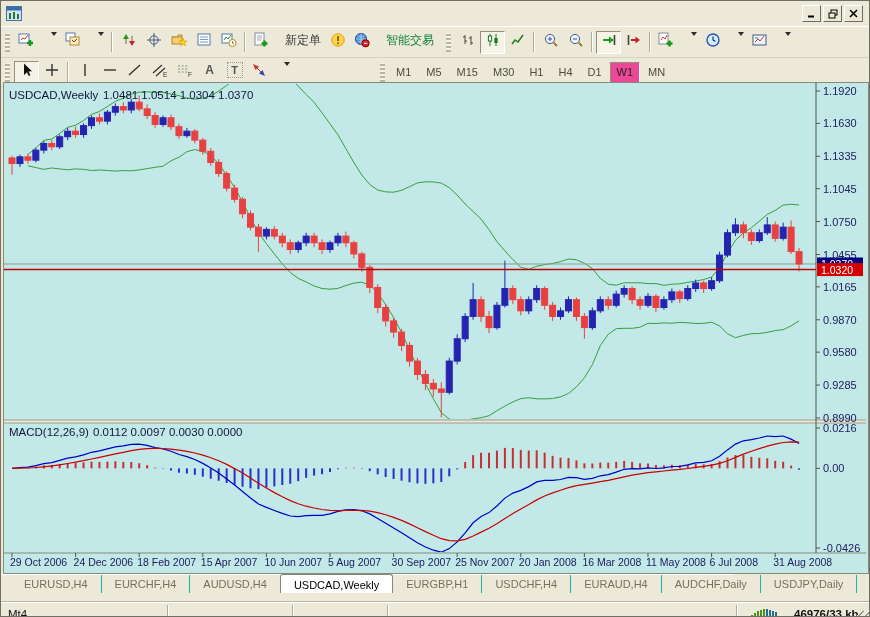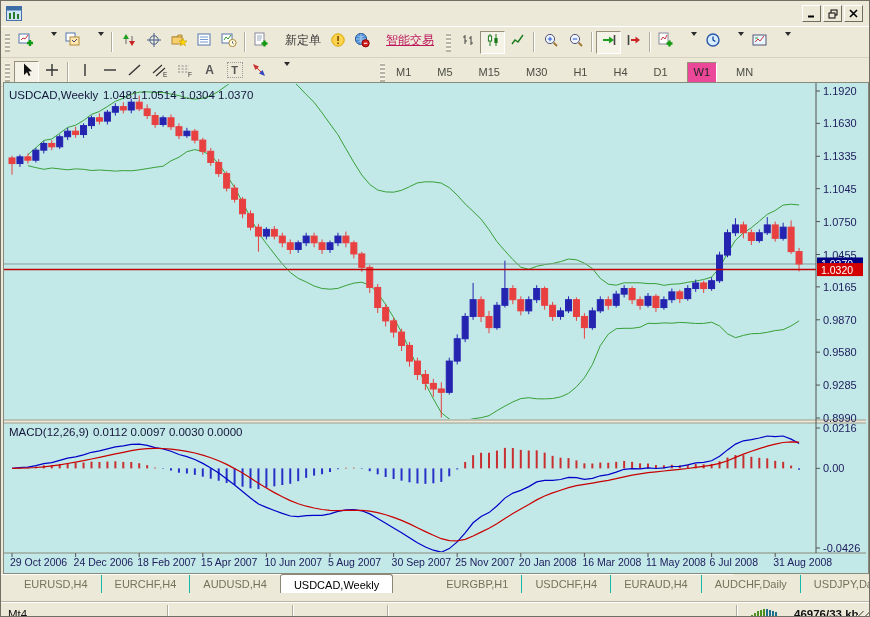--- a/index.html
+++ b/index.html
@@ -17,21 +17,21 @@
   .toolbar{display:flex;align-items:center;border-bottom:1px solid #d6d2c2;padding:1px 2px;}
   .toolbar.row1{height:28px;}
   .toolbar.row2{height:26px;}
   .grip{width:5px;height:19px;margin:0 4px 0 2px;
         background:repeating-linear-gradient(0deg,#b8b4a4 0 2px,#f5f2e8 2px 4px);}
   .tsep{width:0;height:20px;border-left:1px solid #b2ae9e;border-right:1px solid #fff;margin:0 3px;}
   .tb{height:23px;min-width:25px;display:flex;justify-content:center;
       border:1px solid transparent;background:none;padding:0 3px;gap:16px;font-family:inherit;font-size:12px;}
   .tb.pressed{border-color:#968f79 #fff #fff #968f79;background:#f5f2e8;}
   .tb .lbl{white-space:nowrap;color:#3a3a3a;}
-  .tb .lbl.red{color:#be185d;text-decoration:underline;}
+  .tb .lbl.red{color:#15803d;}
   .caret{width:0;height:0;border-left:3px solid transparent;border-right:3px solid transparent;
          border-top:4px solid #2b2b2b;margin-left:1px;}
   .ic{width:16px;height:16px;display:flex;align-items:center;justify-content:center;}
   .spacer{width:84px;}
   .tf{height:21px;min-width:28px;display:flex;align-items:center;justify-content:center;
       font-size:11px;color:#4c4c44;border:1px solid transparent;background:none;font-family:inherit;}
   .tf.pressed{border-color:#968f79 #fff #fff #968f79;background:#ec4899;color:#222;}
   
   .chart-area{position:absolute;left:2px;top:81px;width:864px;height:490px;
               background:#c2e8e8;border:1px solid #8a8a7a;}
@@ -40,21 +40,21 @@
   .axtxt{font-size:11px;fill:#20205e;}
   .dttxt{font-size:10.5px;fill:#20205e;}
   .badge-txt{font-size:10.5px;fill:#fff;}
   
   .tabbar{position:absolute;left:0;top:573px;width:732px;height:19px;display:flex;
           align-items:stretch;background:#ece9d8;border-top:1px solid #fff;padding-left:10px;box-sizing:border-box;}
   .tab{font-size:11px;color:#73735a;padding:3px 13px 0;white-space:nowrap;}
   .tab + .tab{border-left:1px solid #14b8a6;}
   .tab.active{background:#fff;border:1px solid #8a8775;border-bottom:none;border-radius:3px 3px 0 0;
               color:#000;margin-top:-1px;padding-top:4px;}
-  .tab.active + .tab{border-left:none;margin-left:40px;}
+  .tab.active + .tab{border-left:none;}
   
   .statusbar{position:absolute;left:0;top:600px;width:870px;height:24px;display:flex;align-items:center;
              border-top:1px solid #b8b4a4;box-shadow:inset 0 1px 0 #fff;font-size:11.5px;color:#111;box-sizing:border-box;}
   .scell{height:17px;display:flex;align-items:center;padding:0 7px;
          border-right:1px solid #b0ac9c;box-shadow:1px 0 0 #fff;}
   .c1{width:152px;} .c2{width:110px;} .c3{width:80px;} .c4{width:334px;}
   .c5{flex:1;border-right:none;box-shadow:none;display:flex;align-items:center;gap:17px;justify-content:flex-start;padding-left:14px;font-weight:bold;}
   .resize-grip{position:absolute;right:1px;bottom:1px;width:13px;height:13px;
        background:repeating-linear-gradient(135deg,transparent 0 3px,#fff 3px 4px,#968f79 4px 5px);}
 </style>
@@ -346,21 +346,21 @@
         <svg width="16" height="16">
           <polygon points="2,2 8,4.4 4.4,8" fill="#cc3333"></polygon>
           <path d="M6 6l4 4" stroke="#cc3333"></path>
           <polygon points="14,14 8,11.6 11.6,8" fill="#3344bb"></polygon>
         </svg>
       </span>
     <span class="caret"></span>
   </button>
   <span class="spacer"></span>
   <span class="grip"></span>
-  <span id="timeframe-bar" style="display:flex;gap:12px">
+  <span id="timeframe-bar" style="display:flex;gap:1px">
       <button class="tf">M1</button>
       <button class="tf">M5</button>
       <button class="tf">M15</button>
       <button class="tf">M30</button>
       <button class="tf">H1</button>
       <button class="tf">H4</button>
       <button class="tf">D1</button>
       <button class="tf pressed">W1</button>
       <button class="tf">MN</button>
     </span>

